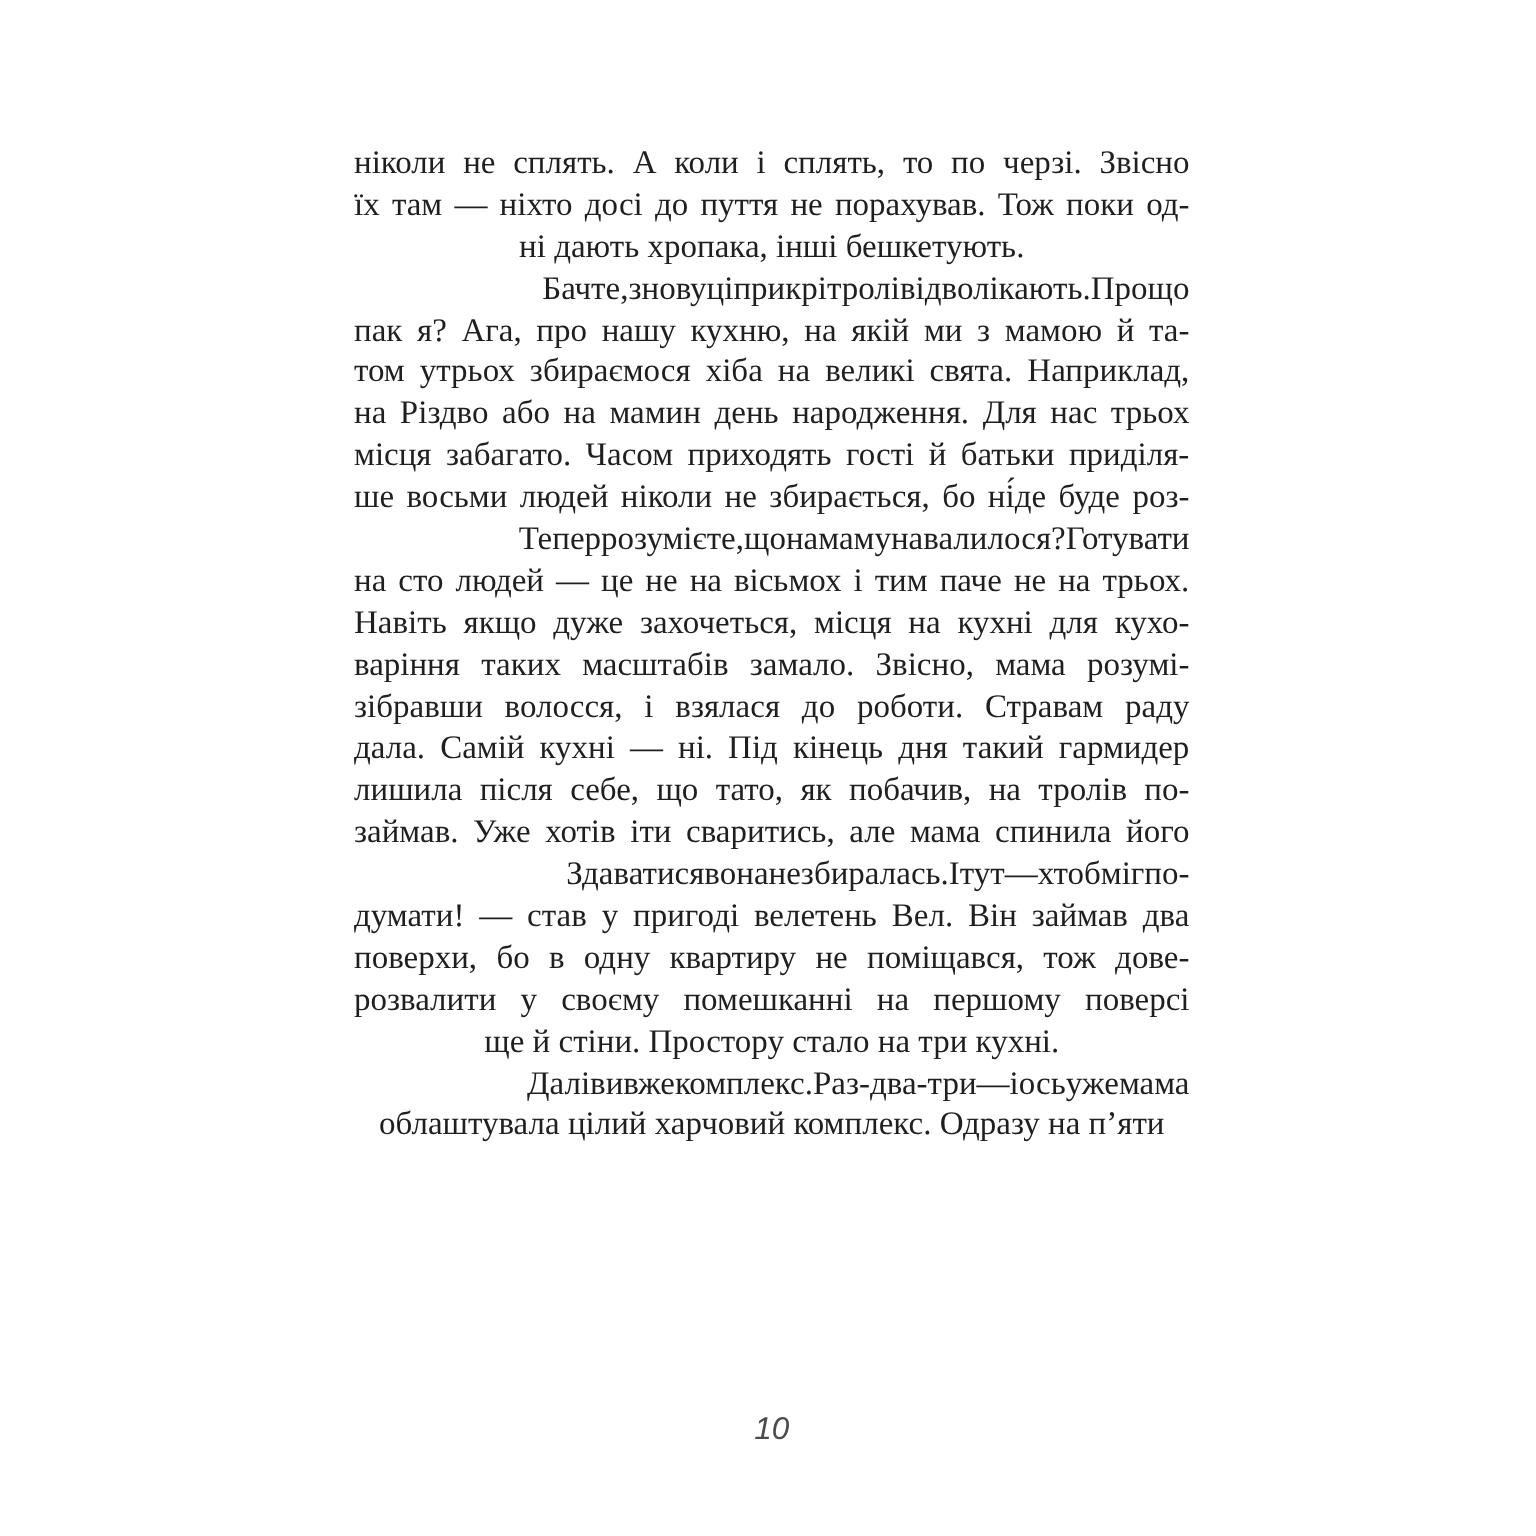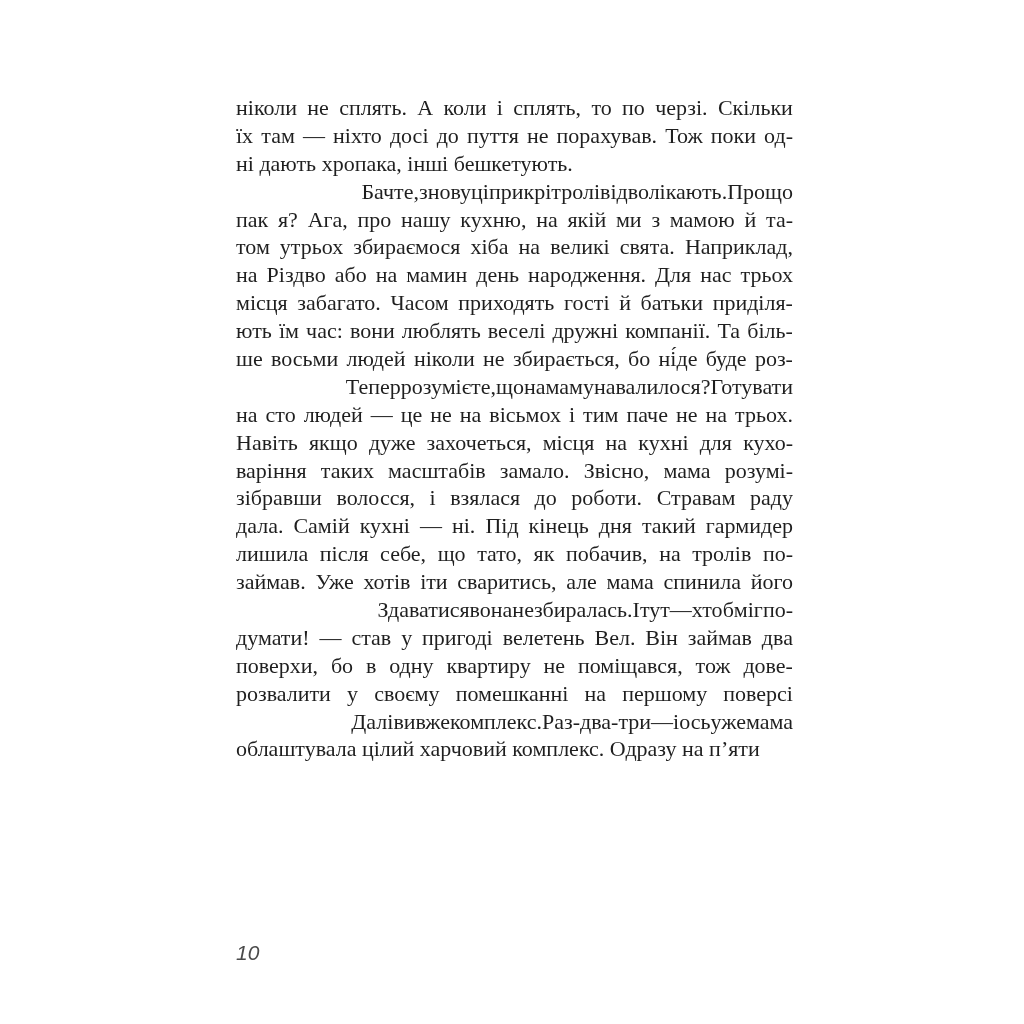--- a/index.html
+++ b/index.html
@@ -29,34 +29,35 @@
   .line {
     display: flex;
     justify-content: space-between;
     font-size: 22px;
     line-height: 27.9px;
     height: 27.9px;
     overflow: hidden;
   }
   .line.pl {
     display: block;      
-    text-align: left;
+    text-align: center;
   }
   .line > span {
     white-space: pre;
   }
   .para.indent > .line:first-child {
     padding-left: 26px;
     justify-content: flex-end;
   }
   .folio {
     position: absolute;
     left: 236px;
     top: 941px;
     width: 557px;
+    text-align: center;
     font-family: "Liberation Sans", "DejaVu Sans", sans-serif;
     font-style: italic;
     font-size: 21px;
     line-height: 24px;
     color: #4b4b4b;
   }
 </style>
 </head>
 <body>
 
@@ -67,21 +68,21 @@
           <span>ніколи</span>
           <span>не</span>
           <span>сплять.</span>
           <span>А</span>
           <span>коли</span>
           <span>і</span>
           <span>сплять,</span>
           <span>то</span>
           <span>по</span>
           <span>черзі.</span>
-          <span>Скільки</span>
+          <span>Звісно</span>
         </span>
         <span class="line">
           <span>їх</span>
           <span>там</span>
           <span>—</span>
           <span>ніхто</span>
           <span>досі</span>
           <span>до</span>
           <span>пуття</span>
           <span>не</span>
@@ -142,32 +143,20 @@
         </span>
         <span class="line">
           <span>місця</span>
           <span>забагато.</span>
           <span>Часом</span>
           <span>приходять</span>
           <span>гості</span>
           <span>й</span>
           <span>батьки</span>
           <span>приділя-</span>
-        </span>
-        <span class="line">
-          <span>ють</span>
-          <span>їм</span>
-          <span>час:</span>
-          <span>вони</span>
-          <span>люблять</span>
-          <span>веселі</span>
-          <span>дружні</span>
-          <span>компанії.</span>
-          <span>Та</span>
-          <span>біль-</span>
         </span>
         <span class="line">
           <span>ше</span>
           <span>восьми</span>
           <span>людей</span>
           <span>ніколи</span>
           <span>не</span>
           <span>збирається,</span>
           <span>бо</span>
           <span>ні́де</span>
@@ -306,20 +295,21 @@
         </span>
         <span class="line">
           <span>розвалити</span>
           <span>у</span>
           <span>своєму</span>
           <span>помешканні</span>
           <span>на</span>
           <span>першому</span>
           <span>поверсі</span>
         </span>
+        <span class="line pl">ще й стіни. Простору стало на три кухні.</span>
       </p>
       <p class="para indent">
         <span class="line">
           <span>Далі</span>
           <span>ви</span>
           <span>вже</span>
           <span>комплекс.</span>
           <span>Раз-два-три</span>
           <span>—</span>
           <span>і</span>

